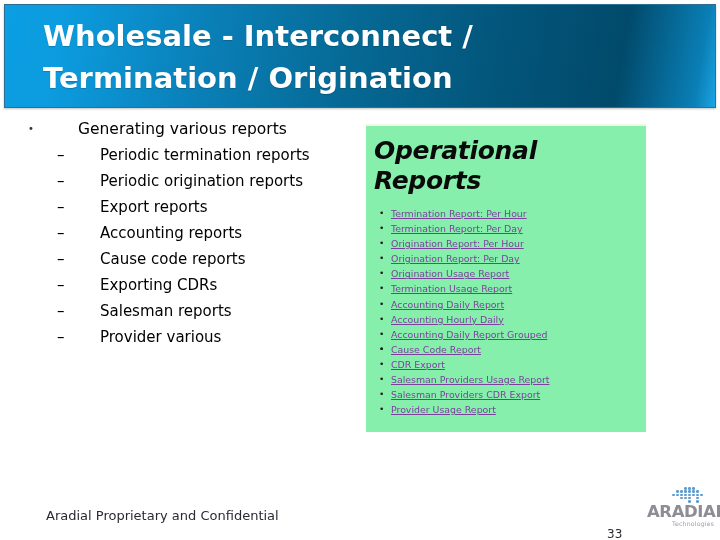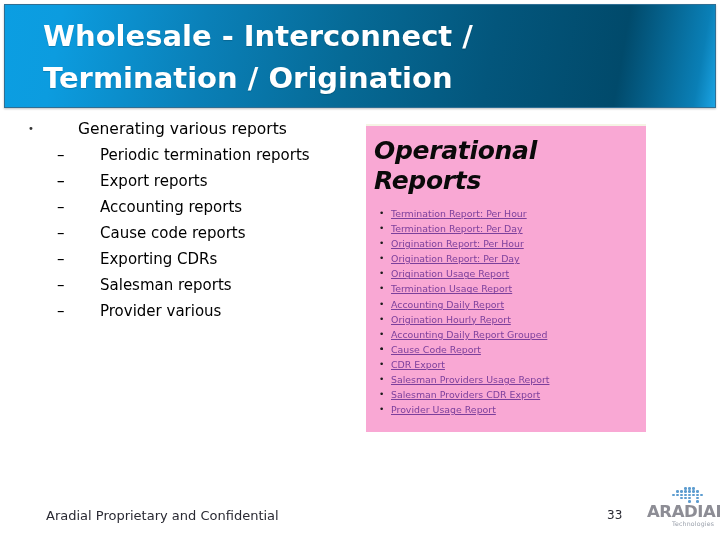--- a/index.html
+++ b/index.html
@@ -94,21 +94,21 @@
   }
 
   
   #report-panel {
     position: absolute;
     left: 366px;
     top: 124px;
     width: 280px;
     height: 308px;
     box-sizing: border-box;
-    background: #f9a8d4;
+    background: #86efac;
     border-top: 2px solid #f4f4e4;
     overflow: hidden;
   }
   #panel-header {
     font-family: "DejaVu Sans", sans-serif;
     font-weight: bold;
     font-style: italic;
     font-size: 25px;
     line-height: 30px;
     color: #0a0a0a;
@@ -148,21 +148,21 @@
     left: 46px;
     top: 508px;
     font-family: "DejaVu Sans", sans-serif;
     font-size: 13px;
     color: #2a2a33;
     letter-spacing: 0px;
   }
   #page-number {
     position: absolute;
     left: 607px;
-    top: 508px;
+    top: 527px;
     font-family: "DejaVu Sans", sans-serif;
     font-size: 12px;
     color: #2a2a33;
   }
   #logo {
     position: absolute;
     left: 646px;
     top: 486px;
     width: 72px;
     height: 48px;
@@ -218,20 +218,21 @@
     <span>Generating various reports</span>
   </div>
 
   <div class="lvl2-row">
     <span class="marker">–</span>
     <span>Periodic termination reports</span>
   </div>
 
   <div class="lvl2-row">
     <span class="marker">–</span>
+    <span>Periodic origination reports</span>
   </div>
 
   <div class="lvl2-row">
     <span class="marker">–</span>
     <span>Export reports</span>
   </div>
 
   <div class="lvl2-row">
     <span class="marker">–</span>
     <span>Accounting reports</span>
@@ -262,21 +263,21 @@
 <div id="report-panel">
   <div id="panel-header">Operational Reports</div>
   <ul id="report-links">
     <li><span class="dot">•</span><span class="lnk">Termination Report: Per Hour</span></li>
     <li><span class="dot">•</span><span class="lnk">Termination Report: Per Day</span></li>
     <li><span class="dot">•</span><span class="lnk">Origination Report: Per Hour</span></li>
     <li><span class="dot">•</span><span class="lnk">Origination Report: Per Day</span></li>
     <li><span class="dot">•</span><span class="lnk">Origination Usage Report</span></li>
     <li><span class="dot">•</span><span class="lnk">Termination Usage Report</span></li>
     <li><span class="dot">•</span><span class="lnk">Accounting Daily Report</span></li>
-    <li><span class="dot">•</span><span class="lnk">Origination Hourly Report</span></li>
+    <li><span class="dot">•</span><span class="lnk">Accounting Hourly Daily</span></li>
     <li><span class="dot">•</span><span class="lnk">Accounting Daily Report Grouped</span></li>
     <li><span class="dot">•</span></li>
     <li><span class="dot">•</span><span class="lnk">Cause Code Report</span></li>
     <li><span class="dot">•</span><span class="lnk">CDR Export</span></li>
     <li><span class="dot">•</span><span class="lnk">Salesman Providers Usage Report</span></li>
     <li><span class="dot">•</span><span class="lnk">Salesman Providers CDR Export</span></li>
     <li><span class="dot">•</span><span class="lnk">Provider Usage Report</span></li>
 
   </ul>
 </div>

